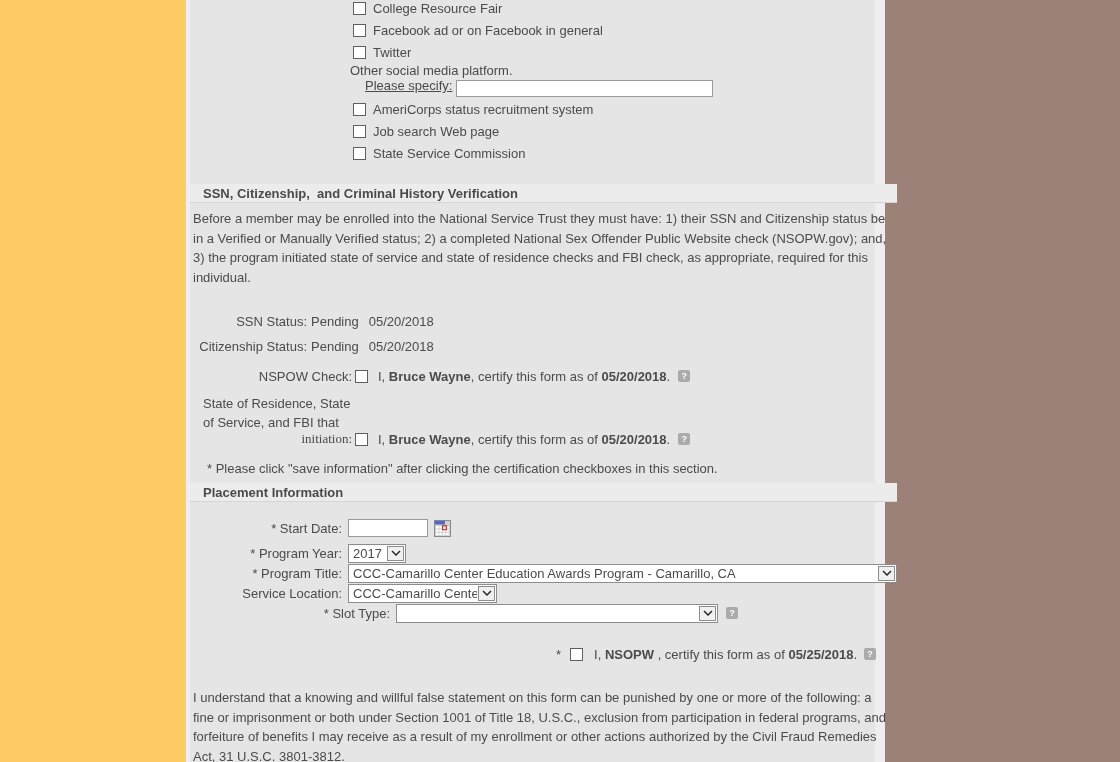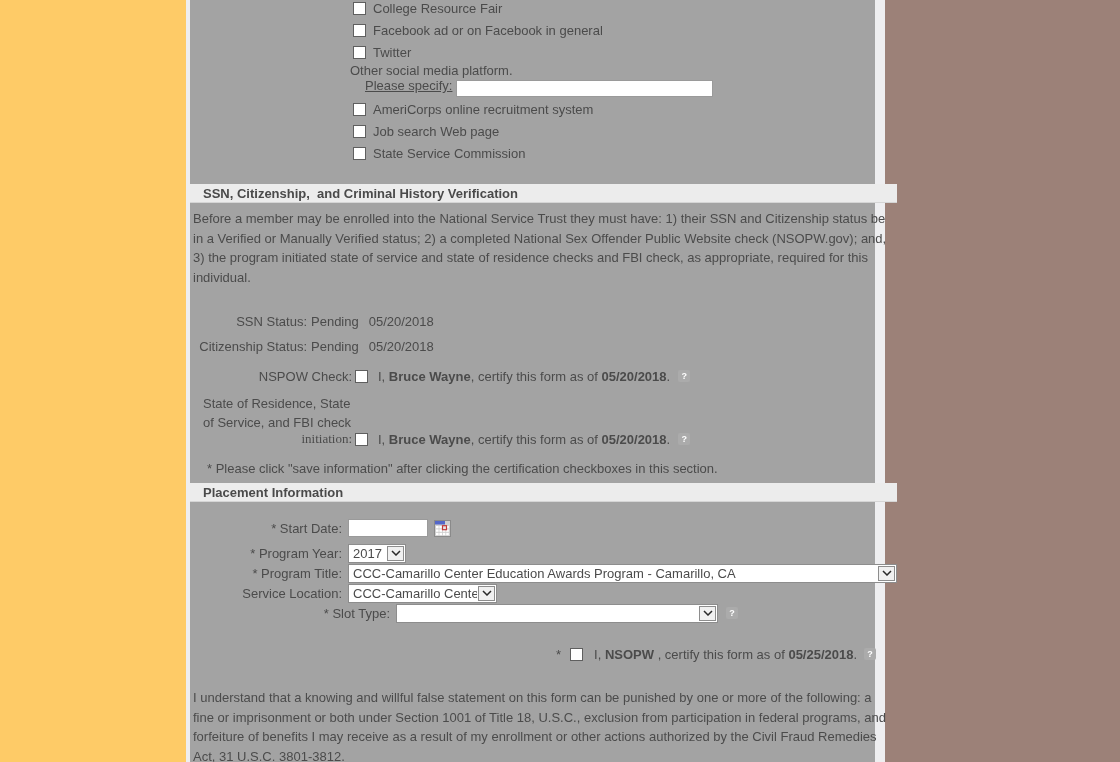--- a/index.html
+++ b/index.html
@@ -6,21 +6,21 @@
   html,body { margin:0; padding:0; }
   body {
     width:1120px; height:762px; overflow:hidden;
     display:flex;
     font-family:"Liberation Sans", sans-serif;
     font-size:13px; color:#4b4b4b;
     background:#ffffff;
   }
   .band-left   { width:186px; background:#fecb67; flex:none; }
   .gap-left    { width:4px;  background:#eeeef0; flex:none; }
-  .main        { width:685px; flex:none; position:relative; background:#a3a3a3; height:762px; }
+  .main        { width:685px; flex:none; position:relative; background:#e5e5e5; height:762px; }
   .gap-right   { width:10px; background:#eeeef0; flex:none; }
   .band-right  { flex:1; background:#9c8178; }
 
   .abs { position:absolute; }
   .cb {
     width:13px; height:13px; flex:none;
     border:1px solid #5f5f5f; background:#fff; display:inline-block;
   }
   .cbrow { position:absolute; left:163px; display:flex; align-items:center; gap:7px; height:15px; }
   .cbrow span.lbl { white-space:nowrap; }
@@ -87,21 +87,21 @@
     <span class="lbl">Twitter</span>
   </div>
 
   <div class="abs" style="left:160px; top:63px;">Other social media platform.</div>
 
   <div class="abs" style="left:175px; top:78px;text-decoration:underline;">Please specify:</div>
   <input class="txtinput abs" style="left: 266px; top: 80px; width: 257px;" value="">
 
   <div class="cbrow" style="top:102px;">
     <span class="cb"></span>
-    <span class="lbl">AmeriCorps online recruitment system</span>
+    <span class="lbl">AmeriCorps status recruitment system</span>
   </div>
   <div class="cbrow" style="top:124px;">
     <span class="cb"></span>
     <span class="lbl">Job search Web page</span>
   </div>
   <div class="cbrow" style="top:146px;">
     <span class="cb"></span>
     <span class="lbl">State Service Commission</span>
   </div>
 
@@ -125,21 +125,21 @@
 
   <div class="vrow" style="top:368px;">
     <span class="lab" style="width:162px;">NSPOW Check:</span>
     <span class="cb" style="margin-left:3px;"></span>
     <span class="cert" style="margin-left:10px;"><span>I, </span><b>Bruce Wayne</b><span>, certify this form as of </span><b>05/20/2018</b><span>.</span></span>
     <span class="help" style="margin-left:8px;">?</span>
   </div>
 
   <div class="abs" style="left:13px; top:394px; line-height:19px;">
     <div>State of Residence, State</div>
-    <div>of Service, and FBI check</div>
+    <div>of Service, and FBI that</div>
   </div>
 
   <div class="vrow" style="top:431px;">
     <span class="lab" style="width:162px;font-family:Liberation Serif, serif;">initiation:</span>
     <span class="cb" style="margin-left:3px;"></span>
     <span class="cert clipline" style="margin-left:10px;"><span>I, </span><b>Bruce Wayne</b><span>, certify this form as of </span><b>05/20/2018</b><span>.</span></span>
     <span class="help" style="margin-left:8px;">?</span>
   </div>
 
   <div class="abs" style="left:17px; top:461px;">* Please click "save information" after clicking the certification checkboxes in this section.</div>

